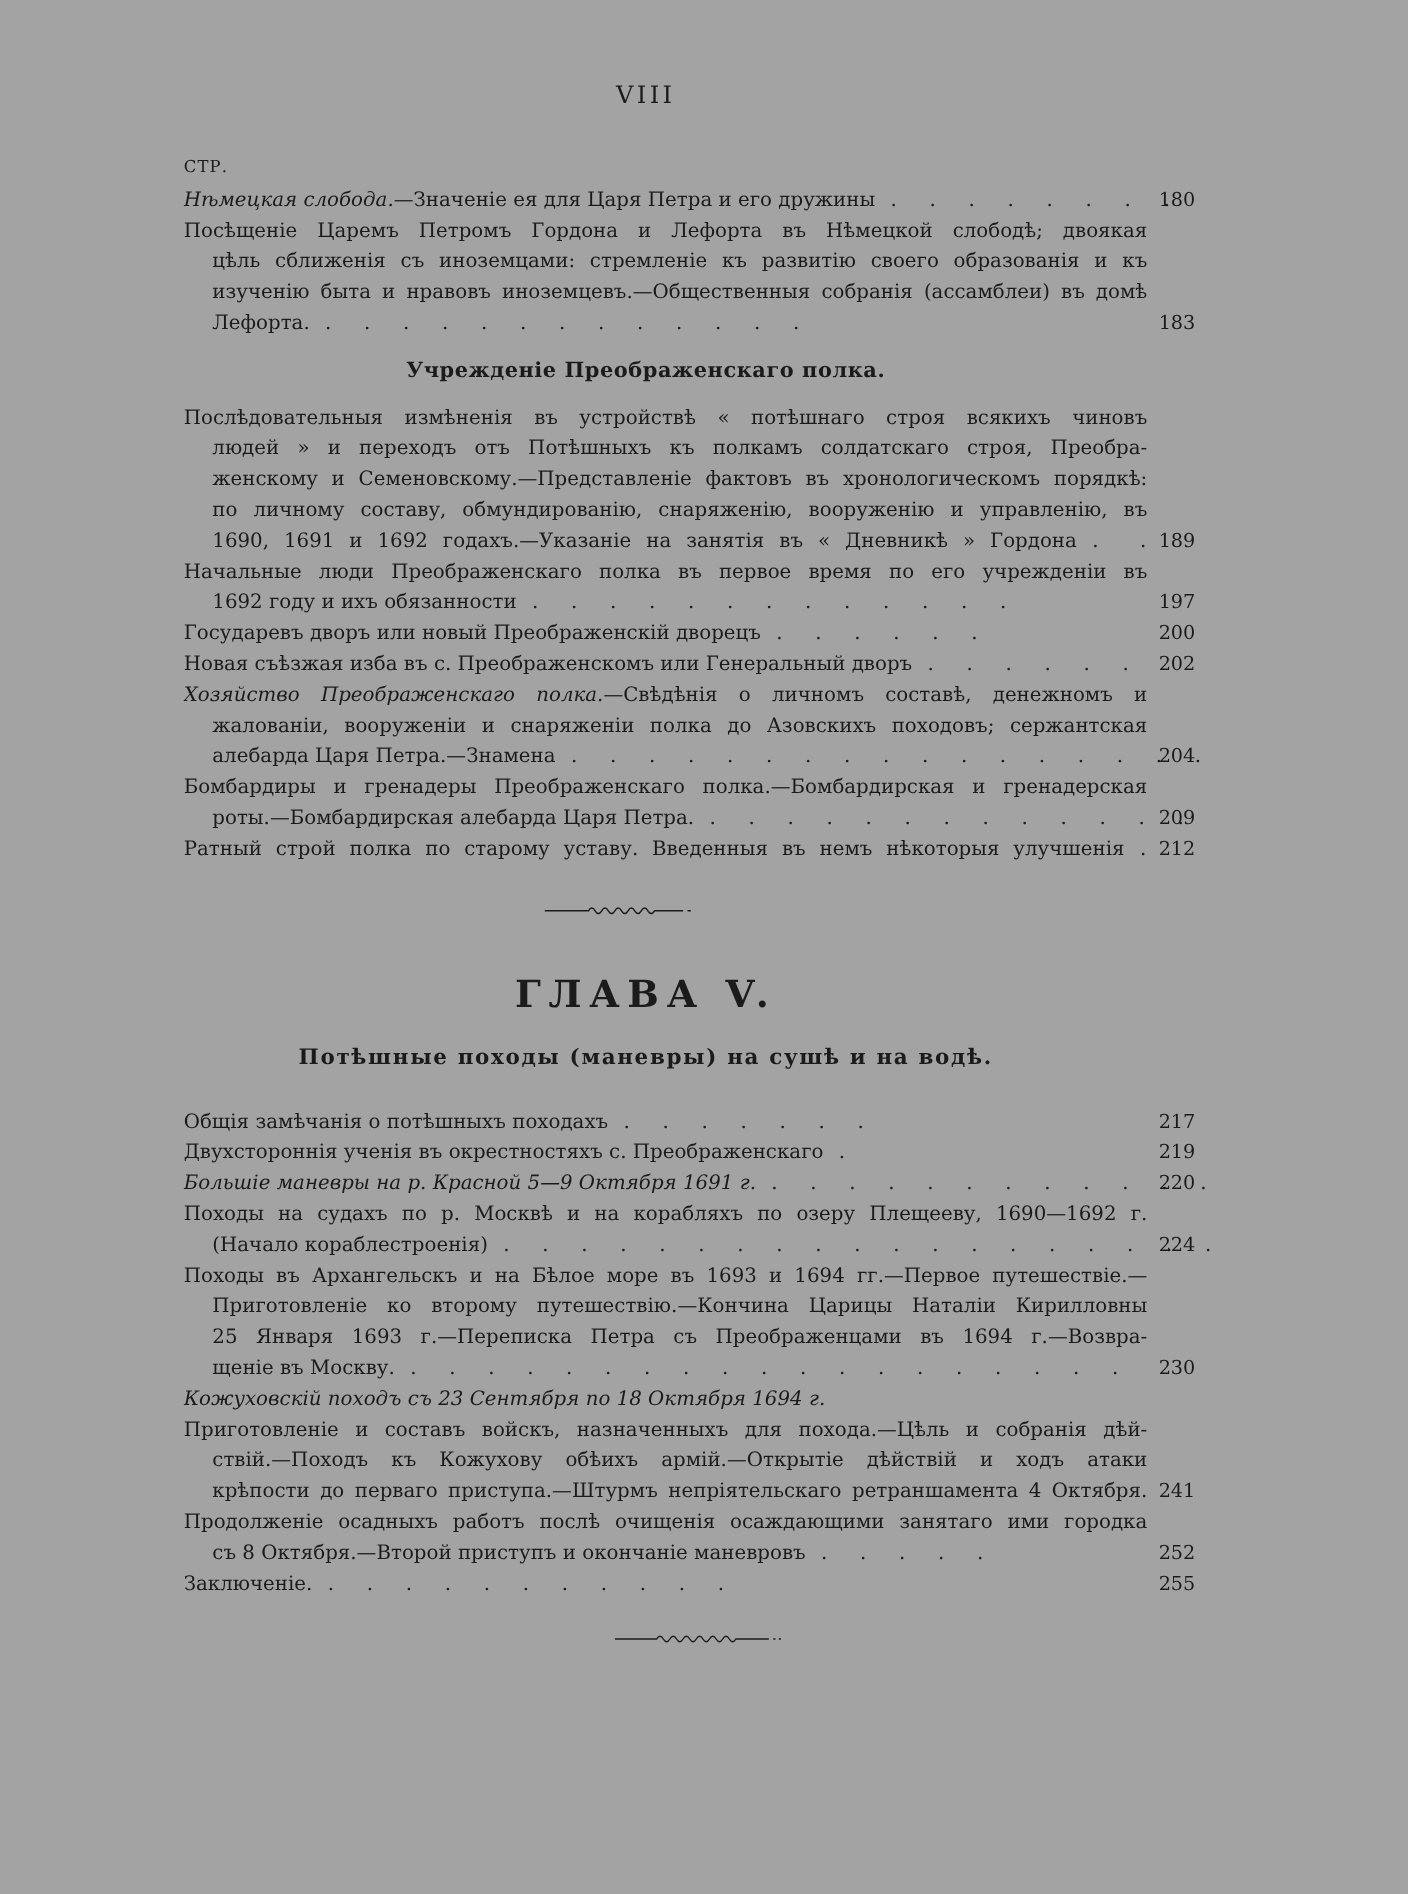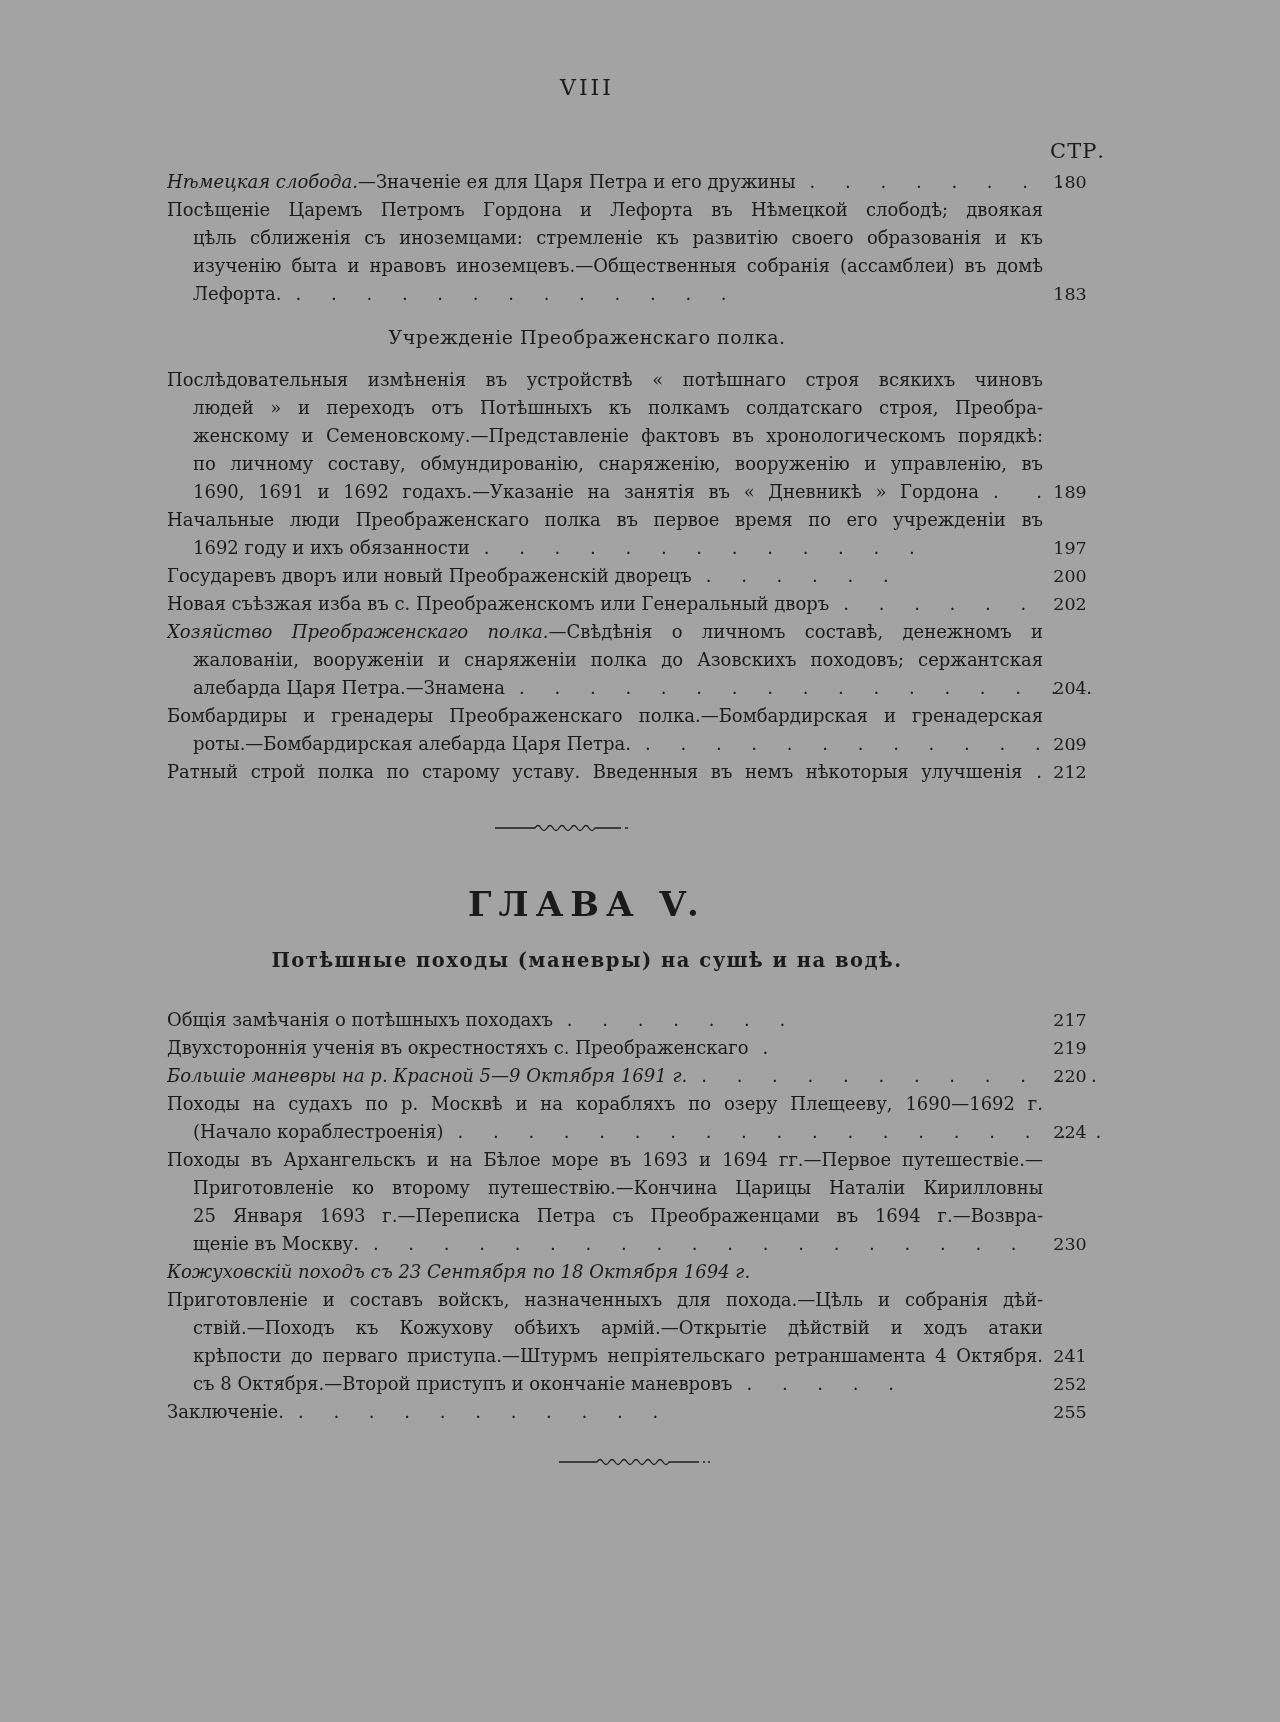--- a/index.html
+++ b/index.html
@@ -10,39 +10,39 @@
     color:#1b1b1b;
     font-family:"DejaVu Serif", serif;
     overflow:hidden;
   }
   .roman {
     position:absolute; top:76px; left:167px; width:840px;
     text-align:center; font-size:22px; letter-spacing:3px; line-height:24px;
   }
   .content { position:absolute; left:167px; top:140px; width:938px; }
   .str-header {
-    text-align:right; font-size:21px; letter-spacing:1px;
+    text-align:left; font-size:15px; letter-spacing:1px;
     line-height:22px; margin:0 0 6px 0;
   }
   .entries { }
   .toc-entry { position:relative; }
   .toc-line {
     font-size:18px; line-height:28px; max-height:28px; overflow:hidden;
     padding-right:62px; white-space:nowrap;
   }
   .toc-line.fill { text-align:justify; text-align-last:justify; white-space:normal; }
   .toc-line.cont { padding-left:26px; }
   .it { font-style:italic; }
   .dots { word-spacing:22px; margin-left:14px; white-space:nowrap; letter-spacing:1px; }
   .page-num {
     position:absolute; right:0; bottom:0;
     font-size:17.5px; line-height:28px; width:70px; text-align:center;
   }
   .sec-heading {
-    font-size:19px; font-weight:normal; text-align:center;
+    font-size:19px; font-weight:bold; text-align:center;
     width:840px; line-height:26px; margin:16px 0 16px 0; letter-spacing:0.5px;
   }
   .chapter-title {
     font-size:34px; font-weight:bold; text-align:center;
     width:840px; line-height:32px; margin:54px 0 0 0; letter-spacing:7px;
   }
   .chapter-subtitle {
     font-size:19.5px; font-weight:bold; text-align:center;
     width:840px; line-height:26px; margin:28px 0 0 0; letter-spacing:1.5px;
   }
@@ -155,20 +155,21 @@
         <div class="toc-entry">
           <div class="toc-line"><span class="it">Кожуховскій походъ съ 23 Сентября по 18 Октября 1694 г.</span></div>
         </div>
         <div class="toc-entry">
           <div class="toc-line fill"><span>Приготовленіе и составъ войскъ, назначенныхъ для похода.—Цѣль и собранія дѣй-</span></div>
           <div class="toc-line cont fill"><span>ствій.—Походъ къ Кожухову обѣихъ армій.—Открытіе дѣйствій и ходъ атаки</span></div>
           <div class="toc-line cont fill"><span>крѣпости до перваго приступа.—Штурмъ непріятельскаго ретраншамента 4 Октября.</span></div>
           <span class="page-num">241</span>
         </div>
         <div class="toc-entry">
+          <div class="toc-line fill"><span>Продолженіе осадныхъ работъ послѣ очищенія осаждающими занятаго ими городка</span></div>
           <div class="toc-line cont"><span>съ 8 Октября.—Второй приступъ и окончаніе маневровъ</span><span class="dots">. . . . .</span></div>
           <span class="page-num">252</span>
         </div>
         <div class="toc-entry">
           <div class="toc-line"><span>Заключеніе.</span><span class="dots">. . . . . . . . . . .</span></div>
           <span class="page-num">255</span>
         </div>
       </div>
 
     <div class="divider second">

